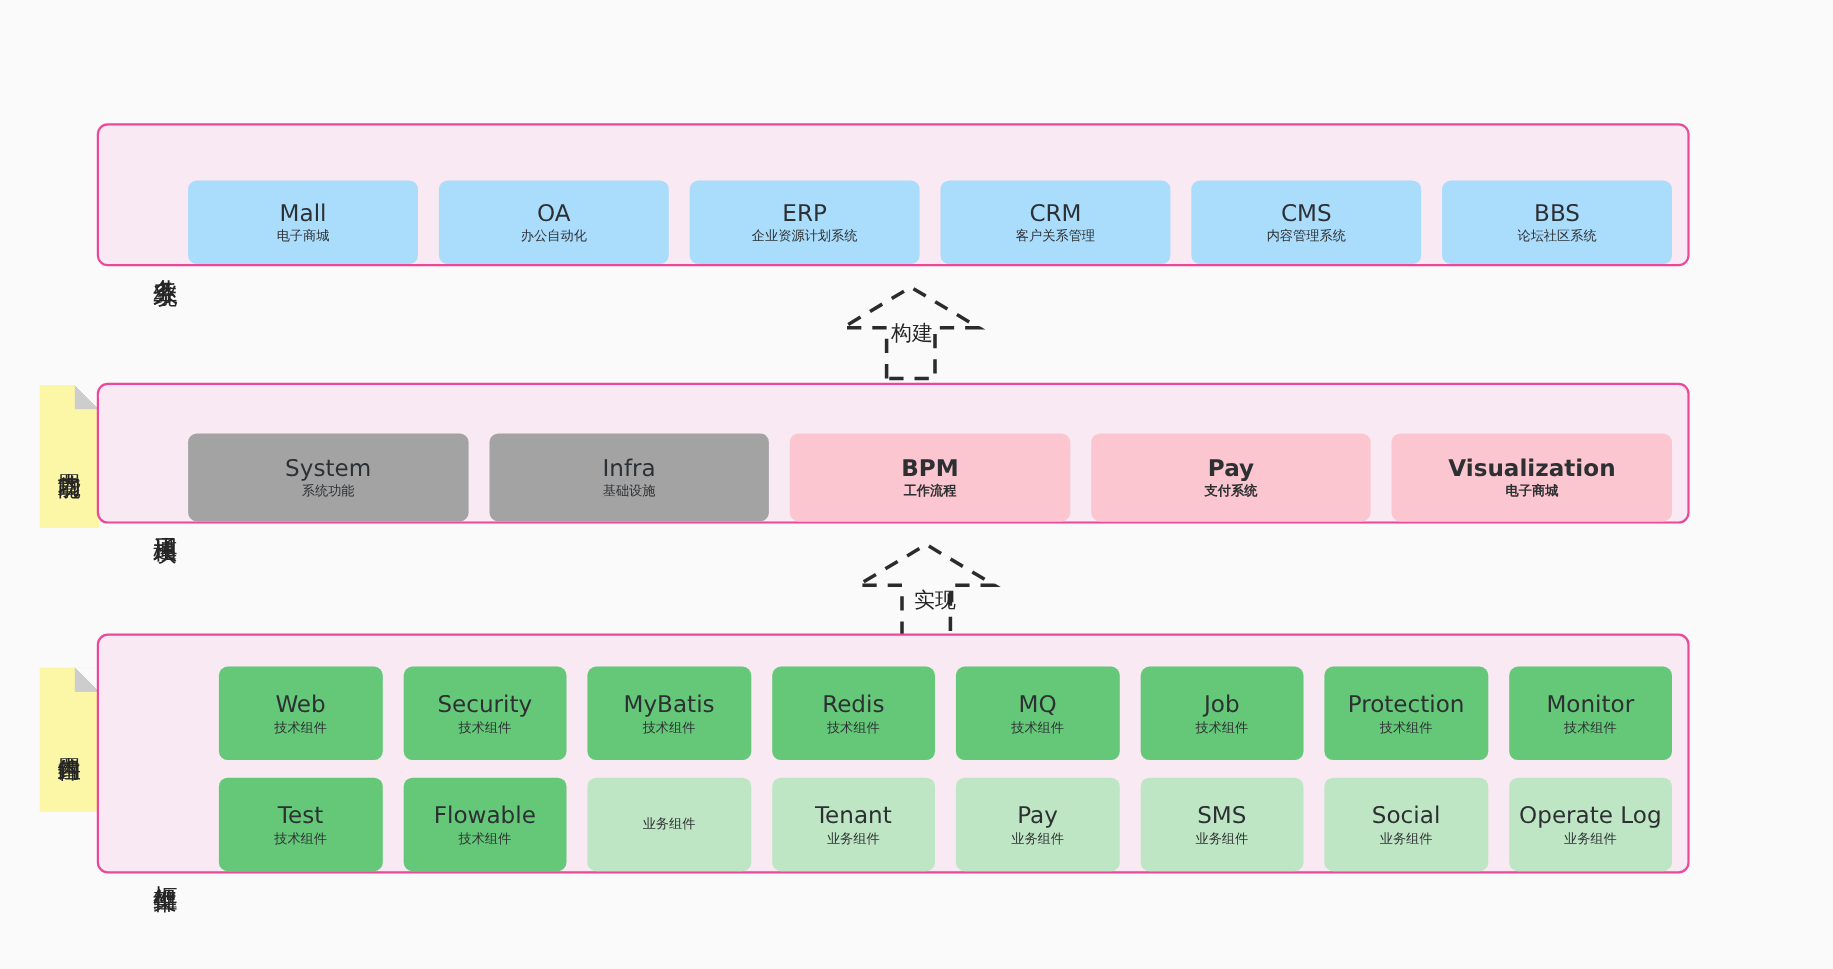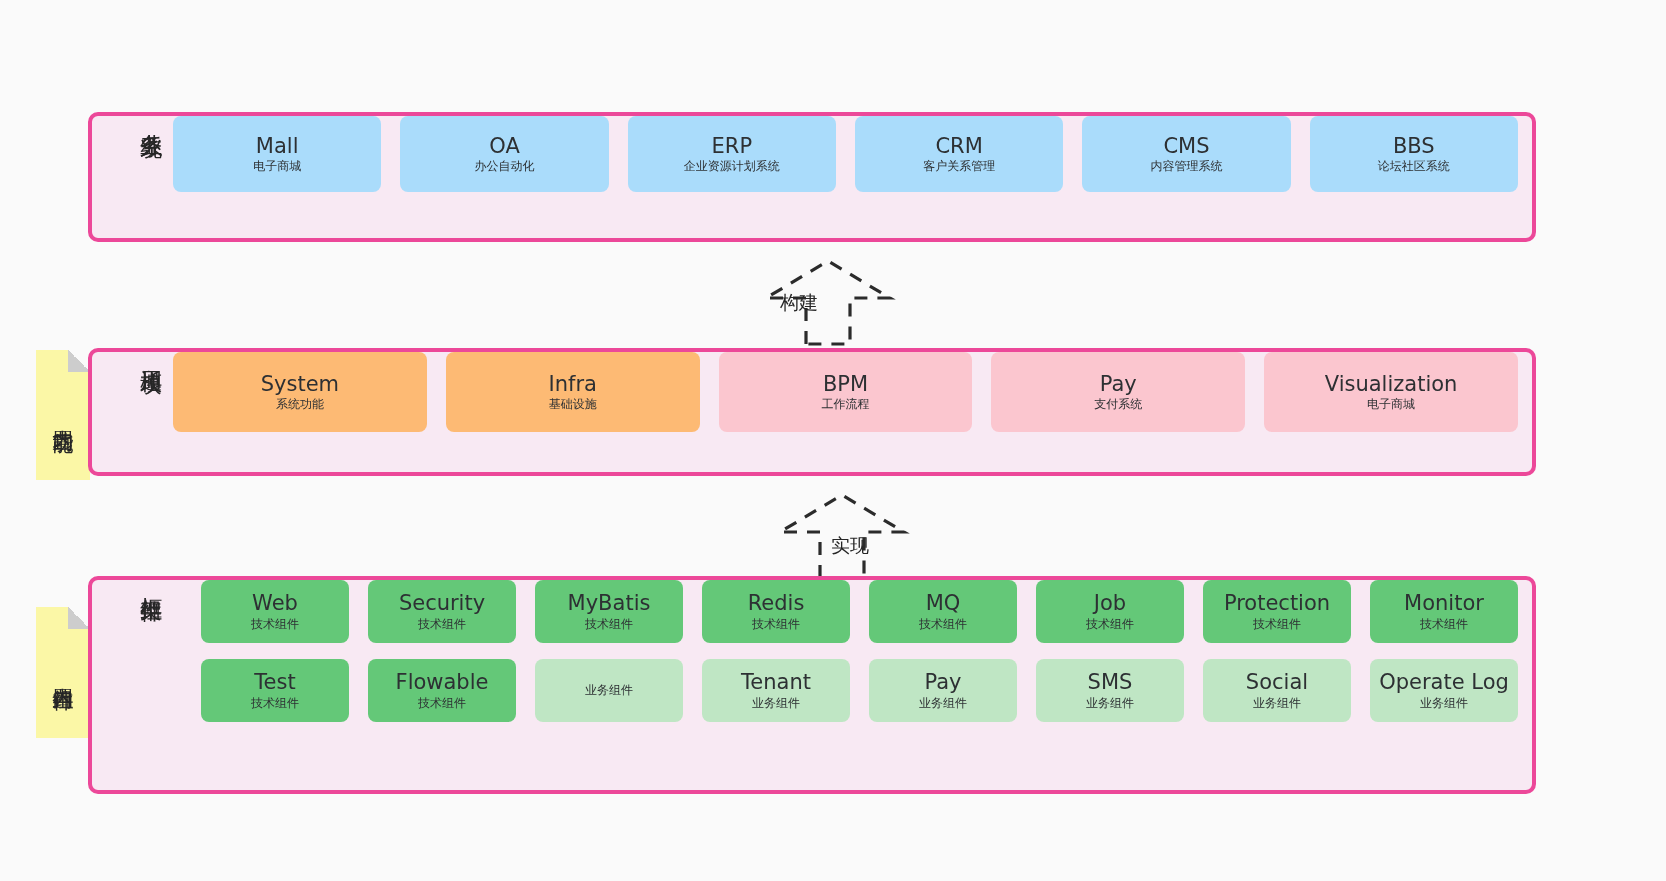--- a/index.html
+++ b/index.html
@@ -17,24 +17,24 @@
     width: 1666px;
     height: 881px;
     background: #fafafa;
   }
 
   
   .layer-panel {
     position: absolute;
     box-sizing: border-box;
     background: #f8e9f3;
-    border: 4px solid #ec4899;
+    border: 2px solid #ec4899;
     border-radius: 10px;
     display: flex;
-    align-items: flex-start;
+    align-items: flex-end;
     padding-left: 37px;
   }
 
   .panel-side-label {
     flex: 0 0 auto;
     width: 44px;
     display: flex;
     align-items: center;
     justify-content: center;
     font-size: 22px;
@@ -74,33 +74,33 @@
     text-align: center;
     color: #2d3033;
     line-height: 1.22;
     padding: 4px 6px;
     box-sizing: border-box;
   }
   .card .t-en { font-size: 21px; }
   .card .t-cn { font-size: 12px; }
 
   .card.blue       { background: #aadcfb; }
-  .card.red        { background: #fdba74; }
-  .card.pink       { background: #fbc6cf; }
+  .card.red        { background: #a3a3a3; }
+  .card.pink       { background: #fbc6cf; font-weight: bold; }
   .card.green      { background: #64c878; }
   .card.lightgreen { background: #bfe6c4; }
 
   
   #layer-business { left: 88px;  top: 112px; width: 1448px; height: 130px; }
   #layer-common   { left: 88px;  top: 348px; width: 1448px; height: 128px; }
   #layer-framework{ left: 88px;  top: 576px; width: 1448px; height: 218px; }
 
   #layer-business  .panel-row  { height: 76px; }
   #layer-common    .panel-row  { height: 80px; }
-  #layer-framework .panel-row  { height: 63px; margin-left: 28px; }
+  #layer-framework .panel-row  { height: 85px; margin-left: 28px; }
 
   
   .sticky {
     position: absolute;
     box-sizing: border-box;
     background: #fbf7a6;
     color: #262626;
     font-size: 21px;
     line-height: 1.15;
     display: flex;
@@ -137,21 +137,21 @@
   }
   .arrow-label {
     position: absolute;
     font-size: 19px;
     color: #262626;
     background: transparent;
     white-space: nowrap;
   }
 
   #arrow-build  { left: 758px; top: 258px; width: 140px; height: 86px; }
-  #label-build  { left: 780px; top: 290px; text-align: right; }
+  #label-build  { left: 810px; top: 290px; text-align: right; }
   #arrow-impl   { left: 772px; top: 492px; width: 140px; height: 86px; }
   #label-impl   { left: 831px; top: 533px; }
 </style>
 </head>
 <body>
 
 <div id="stage">
 
   <div class="layer-panel" id="layer-business">
     <div class="panel-side-label">业务系统</div>

